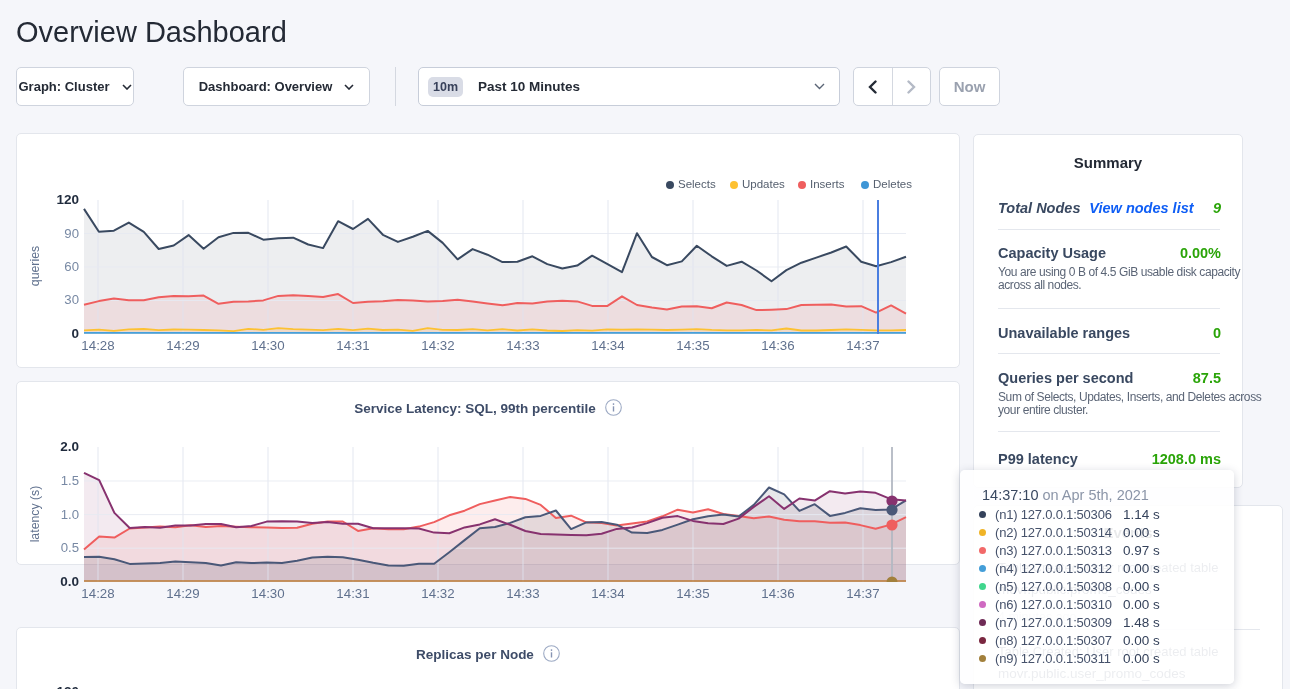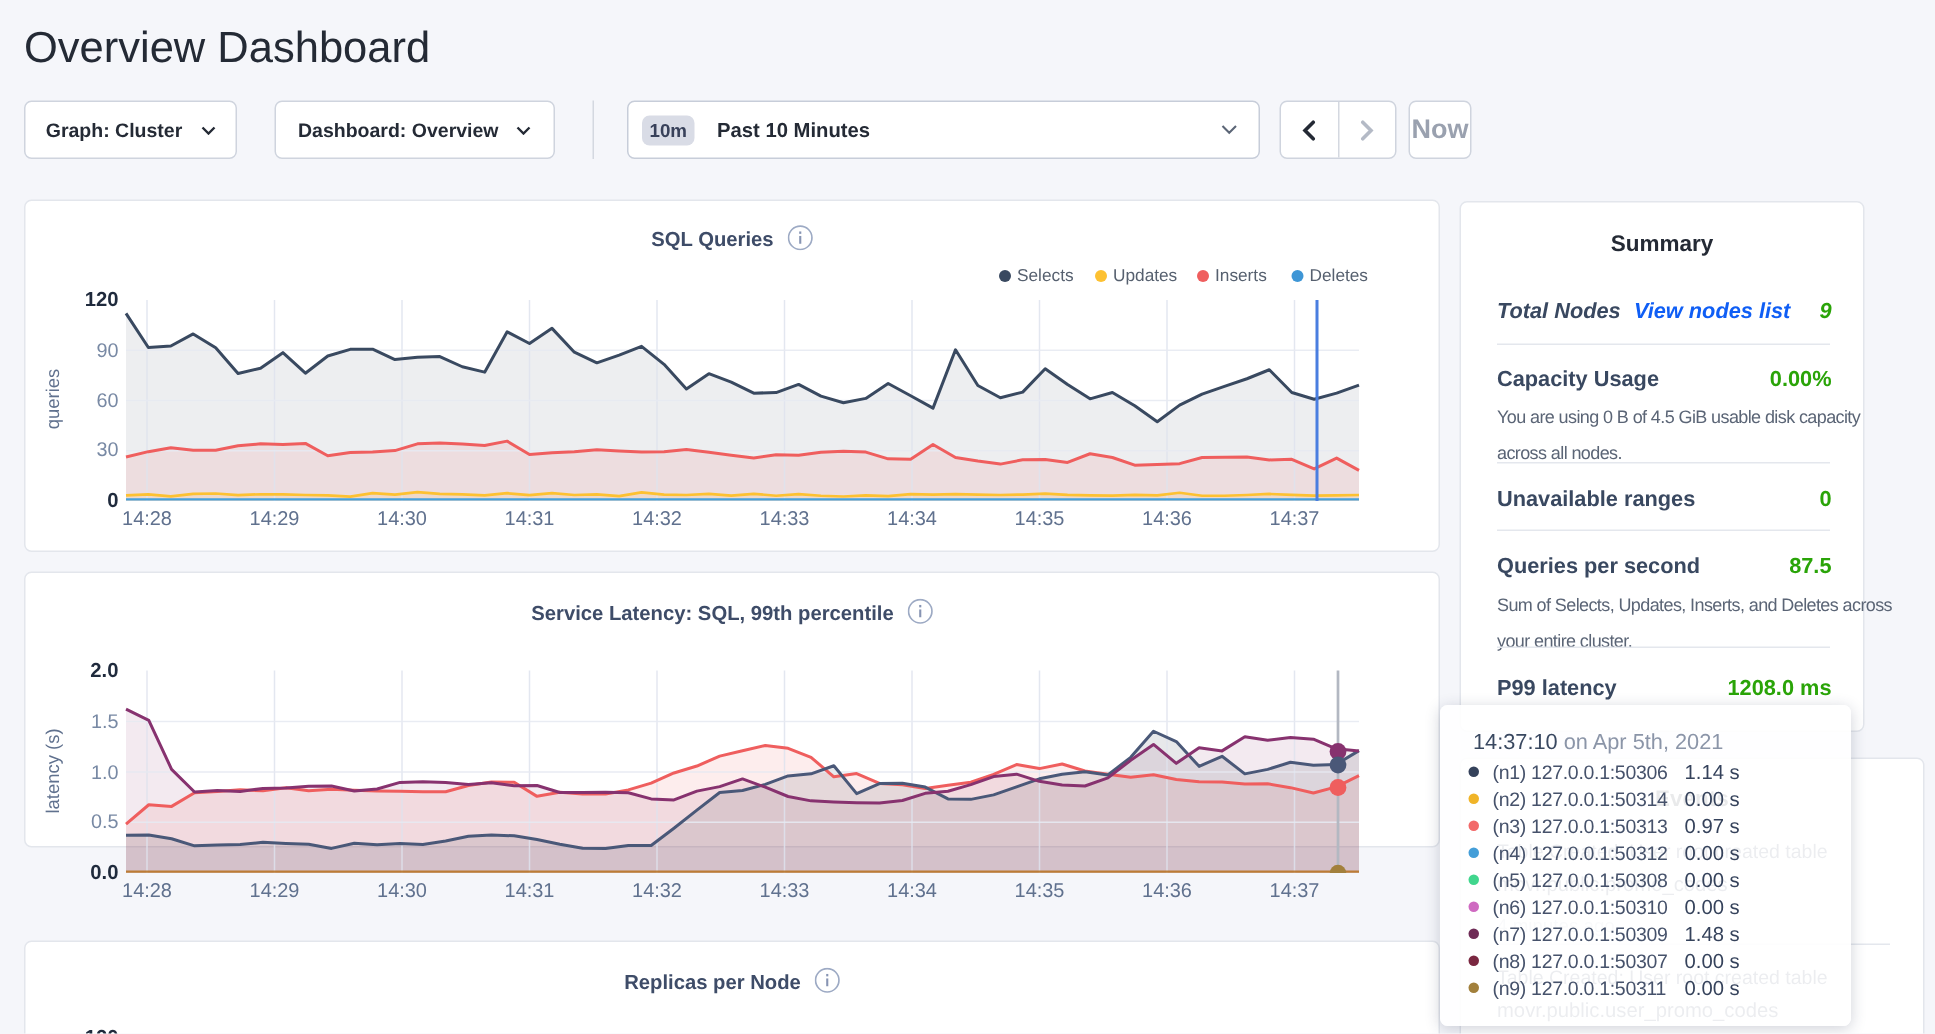--- a/index.html
+++ b/index.html
@@ -12,38 +12,38 @@
 .chev { margin-left:12px; }
 .vdiv { position:absolute; left:395px; top:67px; height:39px; width:1px; background:#d4d8e0; }
 .badge10 { background:#d9dce6; border-radius:5px; font-size:12.5px; font-weight:bold; color:#38415a; padding:3px 5px; }
 .panel { position:absolute; background:#fff; border:1px solid #e3e6ec; border-radius:5px; }
 .ctitle { position:absolute; width:100%; text-align:center; font-size:13.5px; font-weight:bold; color:#3e4c68; }
 .litem { position:absolute; top:44px; font-size:11.5px; color:#56606f; }
 .ldot { display:inline-block; width:8px; height:8px; border-radius:50%; margin-right:4px; vertical-align:-1px; }
 .srow { position:absolute; left:24px; right:21px; display:flex; justify-content:space-between; align-items:baseline; }
 .slab { font-size:14.5px; font-weight:bold; color:#394860; }
 .sval { font-size:14.5px; font-weight:bold; color:#2aa408; }
-.sdesc { position:absolute; left:24px; font-size:12px; letter-spacing:-0.4px; color:#5b6576; line-height:24px; white-space:nowrap; }
+.sdesc { position:absolute; left:24px; font-size:12px; letter-spacing:-0.4px; color:#5b6576; line-height:13px; white-space:nowrap; }
 .sdivider { position:absolute; left:24px; right:22px; height:1px; background:#e4e7ed; }
 .link { color:#0f5ef5; font-weight:bold; font-size:14.5px; }
 .erow { font-size:13px; color:#3e4c68; line-height:21.5px; white-space:nowrap; }
 .tooltip { position:absolute; left:922px; top:470px; width:274px; height:214px; background:rgba(255,255,255,0.9);
   border-radius:5px; box-shadow:0 2px 10px rgba(40,50,80,0.22); z-index:10; padding:17px 0 0 19px;margin-left:38px; }
 .thead { font-size:14.5px; color:#8b95a8; margin-bottom:2px; margin-left:3px; }
 .thead b { color:#394860; font-weight:normal; }
 .trow { font-size:13px; letter-spacing:-0.2px; height:18.1px; display:flex; align-items:center; color:#46526b; }
 .tdot { width:7px; height:7px; border-radius:50%; margin-right:9px; flex:none; }
 .tlab { width:122px; }
 .tval { font-weight:normal; color:#35425b; margin-left:6px; font-size:13.5px; letter-spacing:0; }
 </style>
 </head>
 <body>
 <h1>Overview Dashboard</h1>
 
-<div class="btn" style="left:16px; width:142px;">Graph: Cluster<svg class="chev" width="10" height="6" viewBox="0 0 10 6">
+<div class="btn" style="left:16px; width:118px;">Graph: Cluster<svg class="chev" width="10" height="6" viewBox="0 0 10 6">
       <path d="M1 1l4 4 4-4" stroke="#242a35" stroke-width="1.6" fill="none"></path>
     </svg></div>
 <div class="btn" style="left:183px; width:187px;">Dashboard: Overview<svg class="chev" width="10" height="6" viewBox="0 0 10 6">
       <path d="M1 1l4 4 4-4" stroke="#242a35" stroke-width="1.6" fill="none"></path>
     </svg></div>
 <div class="vdiv"></div>
 
 <div class="btn" style="left:418px; width:422px; justify-content:flex-start; padding:0 14px 0 9px; border-color:#c7cdd9;">
   <span class="badge10">10m</span>
   <span style="margin-left:15px; font-size:13.5px;">Past 10 Minutes</span>
@@ -59,28 +59,23 @@
       </svg>
     </div>
   <div style="width:1px; height:100%; background:#d4d8e0;"></div>
   <div style="flex:1; display:flex; align-items:center; justify-content:center; height:100%;">
       <svg width="9" height="14" viewBox="0 0 9 14">
         <path d="M1.5 1.5L7 7l-5.5 5.5" stroke="#b4bac6" stroke-width="2.4" fill="none" stroke-linecap="round"></path>
       </svg>
     </div>
 </div>
 
-<div class="btn" style="left:939px; width:42px; color:#9aa1af; font-size:18px;">Now</div>
+<div class="btn" style="left:939px; width:61px; color:#9aa1af; font-size:15px;">Now</div>
 
 <div class="panel" style="left:16px; top:133px; width:944px; height:235px;">
-  <div class="ctitle" style="top:16px;">SQL Queries<svg width="17" height="17" viewBox="0 0 17 17" style="vertical-align:-3px;margin-left:9px">
-        <circle cx="8.5" cy="8.5" r="7.8" fill="none" stroke="#9daac4" stroke-width="1.1"></circle>
-        <rect x="7.8" y="7.3" width="1.4" height="5.2" fill="#8794b3"></rect>
-        <rect x="7.8" y="4.3" width="1.4" height="1.6" fill="#8794b3"></rect>
-      </svg></div>
   <div class="litem" style="left:649px"><span class="ldot" style="background:#394960"></span>Selects</div>
   <div class="litem" style="left:713px"><span class="ldot" style="background:#fdc132"></span>Updates</div>
   <div class="litem" style="left:781px"><span class="ldot" style="background:#ef5e5e"></span>Inserts</div>
   <div class="litem" style="left:844px"><span class="ldot" style="background:#3e96d6"></span>Deletes</div>
   <svg width="944" height="235" viewBox="0 0 944 235" style="position:absolute;left:0;top:0">
 <path d="M67.0,200.0 L67.0,74.9 L81.9,97.7 L96.9,96.7 L111.8,88.6 L126.8,97.9 L141.7,115.0 L156.7,111.5 L171.6,101.1 L186.6,114.8 L201.5,103.3 L216.5,98.9 L231.4,98.8 L246.3,105.7 L261.3,104.2 L276.2,103.7 L291.2,110.5 L306.1,114.1 L321.1,87.2 L336.0,95.0 L351.0,84.9 L365.9,100.8 L380.9,107.9 L395.8,102.8 L410.7,96.9 L425.7,108.9 L440.6,125.3 L455.6,115.1 L470.5,120.7 L485.5,128.1 L500.4,127.7 L515.4,122.3 L530.3,130.1 L545.3,134.5 L560.2,131.6 L575.1,121.7 L590.1,129.8 L605.0,138.1 L620.0,99.2 L634.9,123.0 L649.9,131.2 L664.8,127.4 L679.8,111.8 L694.7,122.3 L709.7,131.9 L724.6,127.7 L739.5,136.5 L754.5,147.2 L769.4,136.1 L784.4,128.7 L799.3,123.6 L814.3,118.5 L829.2,112.5 L844.2,127.7 L859.1,132.2 L874.1,128.1 L889.0,122.8 L889.0,200.0 Z" fill="rgba(57,68,85,0.09)"></path>
 <path d="M67.0,200.0 L67.0,170.7 L81.9,167.1 L96.9,164.5 L111.8,166.2 L126.8,166.2 L141.7,163.2 L156.7,161.9 L171.6,162.3 L186.6,161.6 L201.5,169.8 L216.5,167.7 L231.4,167.4 L246.3,166.4 L261.3,161.9 L276.2,161.3 L291.2,162.0 L306.1,163.0 L321.1,160.1 L336.0,169.0 L351.0,167.8 L365.9,167.2 L380.9,165.9 L395.8,166.6 L410.7,167.4 L425.7,167.1 L440.6,165.7 L455.6,167.5 L470.5,169.5 L485.5,171.3 L500.4,169.1 L515.4,169.5 L530.3,167.5 L545.3,166.8 L560.2,167.4 L575.1,171.9 L590.1,172.1 L605.0,162.3 L620.0,171.0 L634.9,173.4 L649.9,175.4 L664.8,172.5 L679.8,172.3 L694.7,174.3 L709.7,168.5 L724.6,171.0 L739.5,176.1 L754.5,175.7 L769.4,175.1 L784.4,171.0 L799.3,170.8 L814.3,170.6 L829.2,172.6 L844.2,172.2 L859.1,178.6 L874.1,171.4 L889.0,179.6 L889.0,200.0 Z" fill="rgba(240,94,94,0.11)"></path>
 <path d="M67.0,200.0 L67.0,196.3 L81.9,195.6 L96.9,196.9 L111.8,195.3 L126.8,195.0 L141.7,196.1 L156.7,195.5 L171.6,195.6 L186.6,196.0 L201.5,196.3 L216.5,197.1 L231.4,194.8 L246.3,195.8 L261.3,194.1 L276.2,195.2 L291.2,195.6 L306.1,196.2 L321.1,194.8 L336.0,196.1 L351.0,194.7 L365.9,196.0 L380.9,195.6 L395.8,196.8 L410.7,194.2 L425.7,195.8 L440.6,196.0 L455.6,195.2 L470.5,196.4 L485.5,195.2 L500.4,196.5 L515.4,195.4 L530.3,196.5 L545.3,197.0 L560.2,196.2 L575.1,196.7 L590.1,195.4 L605.0,195.7 L620.0,195.4 L634.9,195.7 L649.9,196.0 L664.8,195.7 L679.8,195.1 L694.7,195.9 L709.7,196.3 L724.6,196.4 L739.5,195.9 L754.5,196.3 L769.4,194.5 L784.4,196.5 L799.3,196.5 L814.3,196.0 L829.2,195.3 L844.2,195.9 L859.1,196.4 L874.1,196.3 L889.0,196.0 L889.0,200.0 Z" fill="rgba(255,193,52,0.12)"></path>
 <line x1="81" y1="66" x2="81" y2="200" stroke="#dfe3ee" stroke-width="1" opacity="0.85"></line>
 <line x1="166" y1="66" x2="166" y2="200" stroke="#dfe3ee" stroke-width="1" opacity="0.85"></line>

